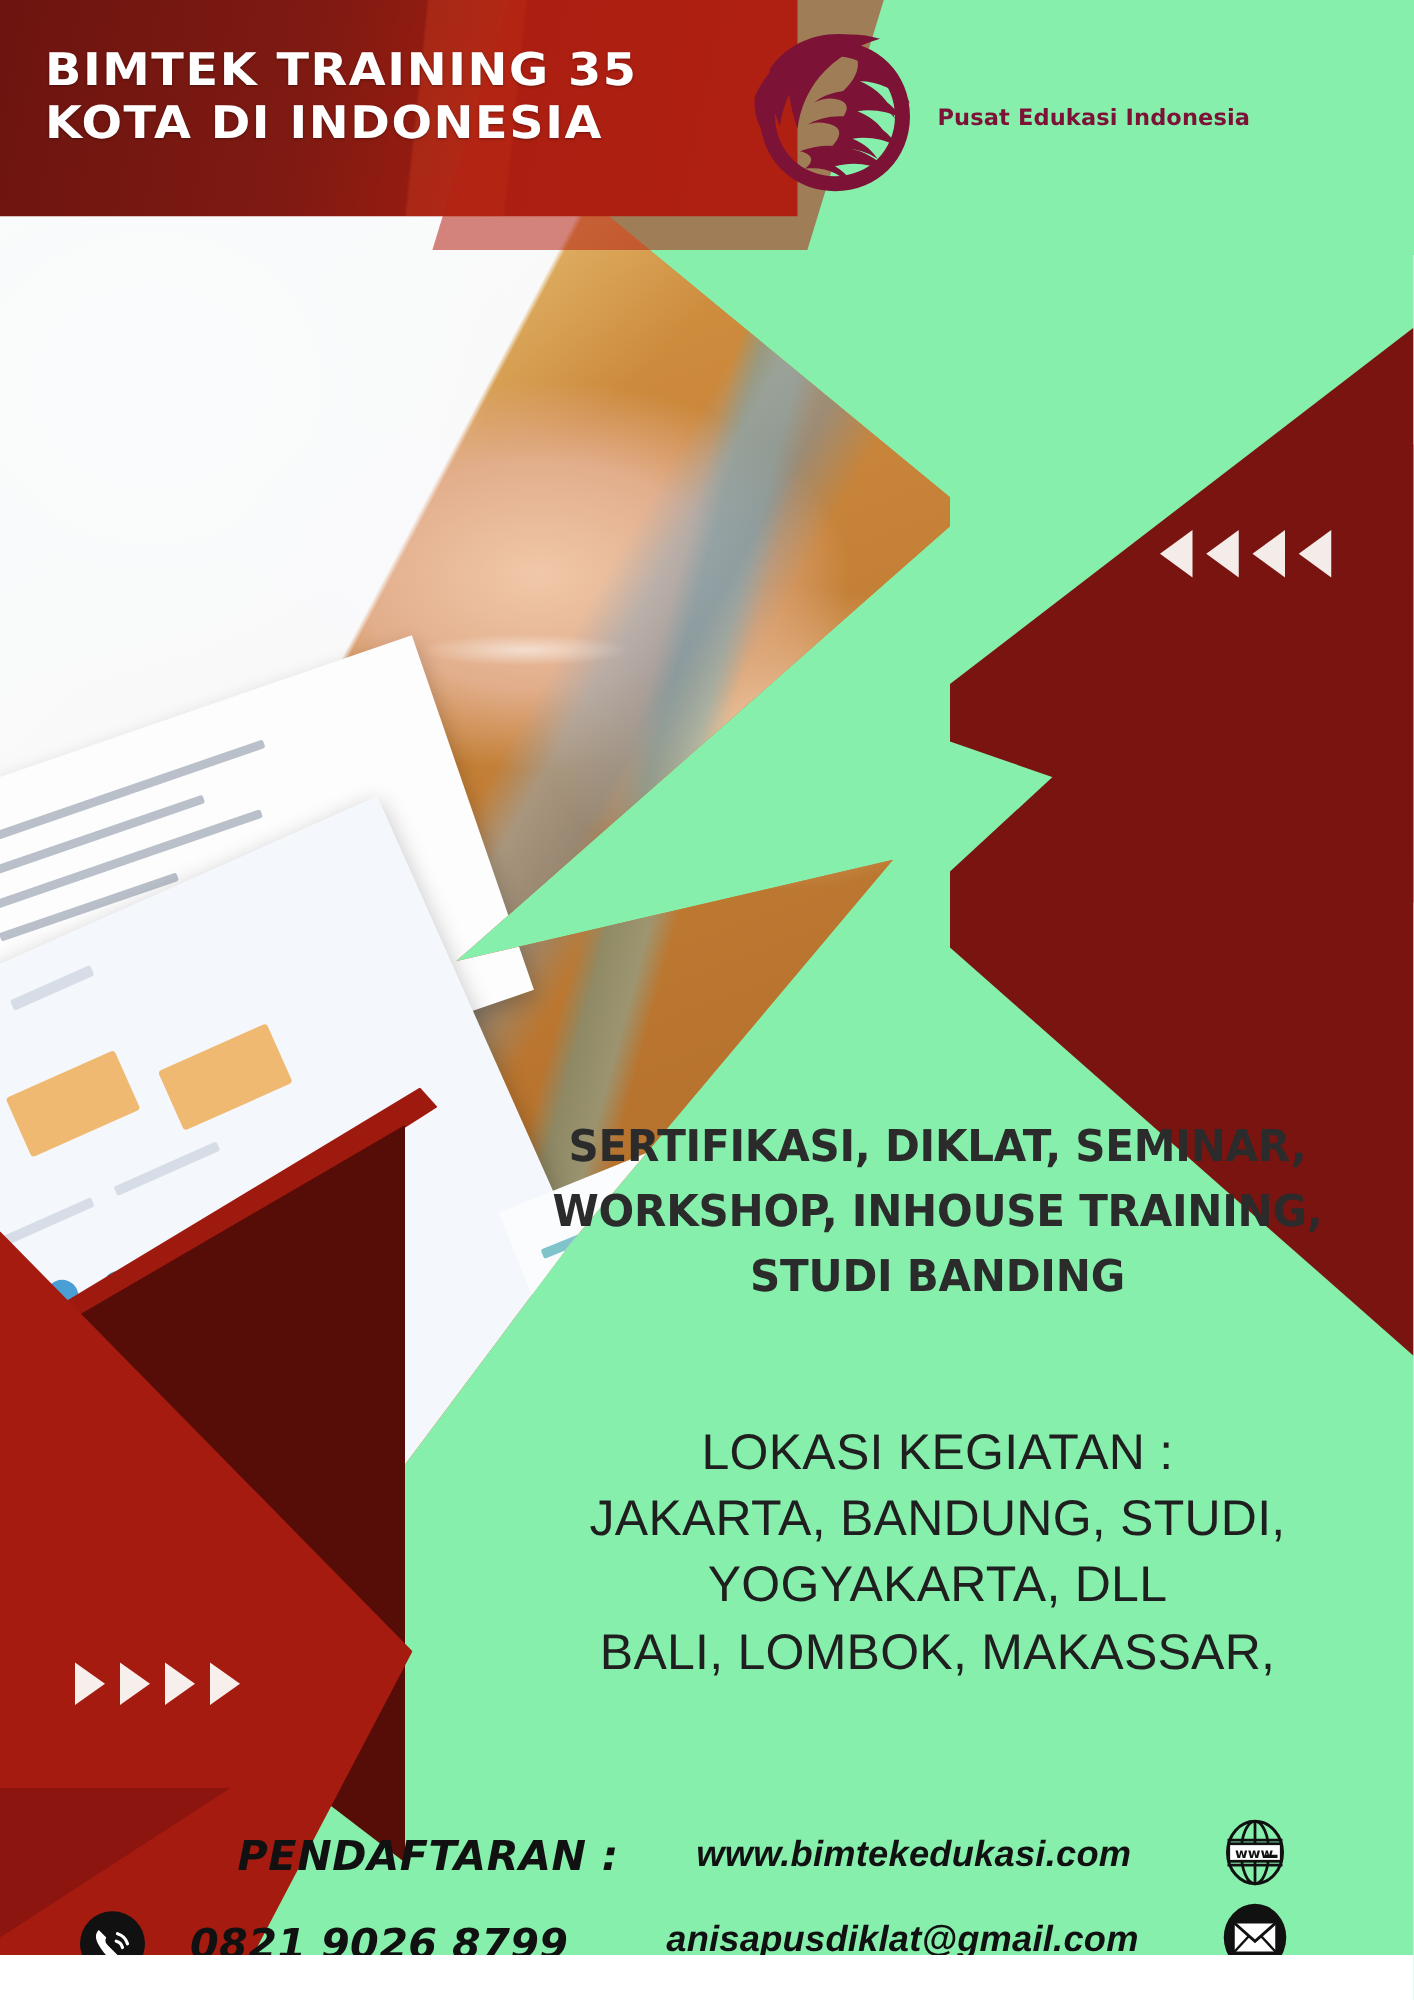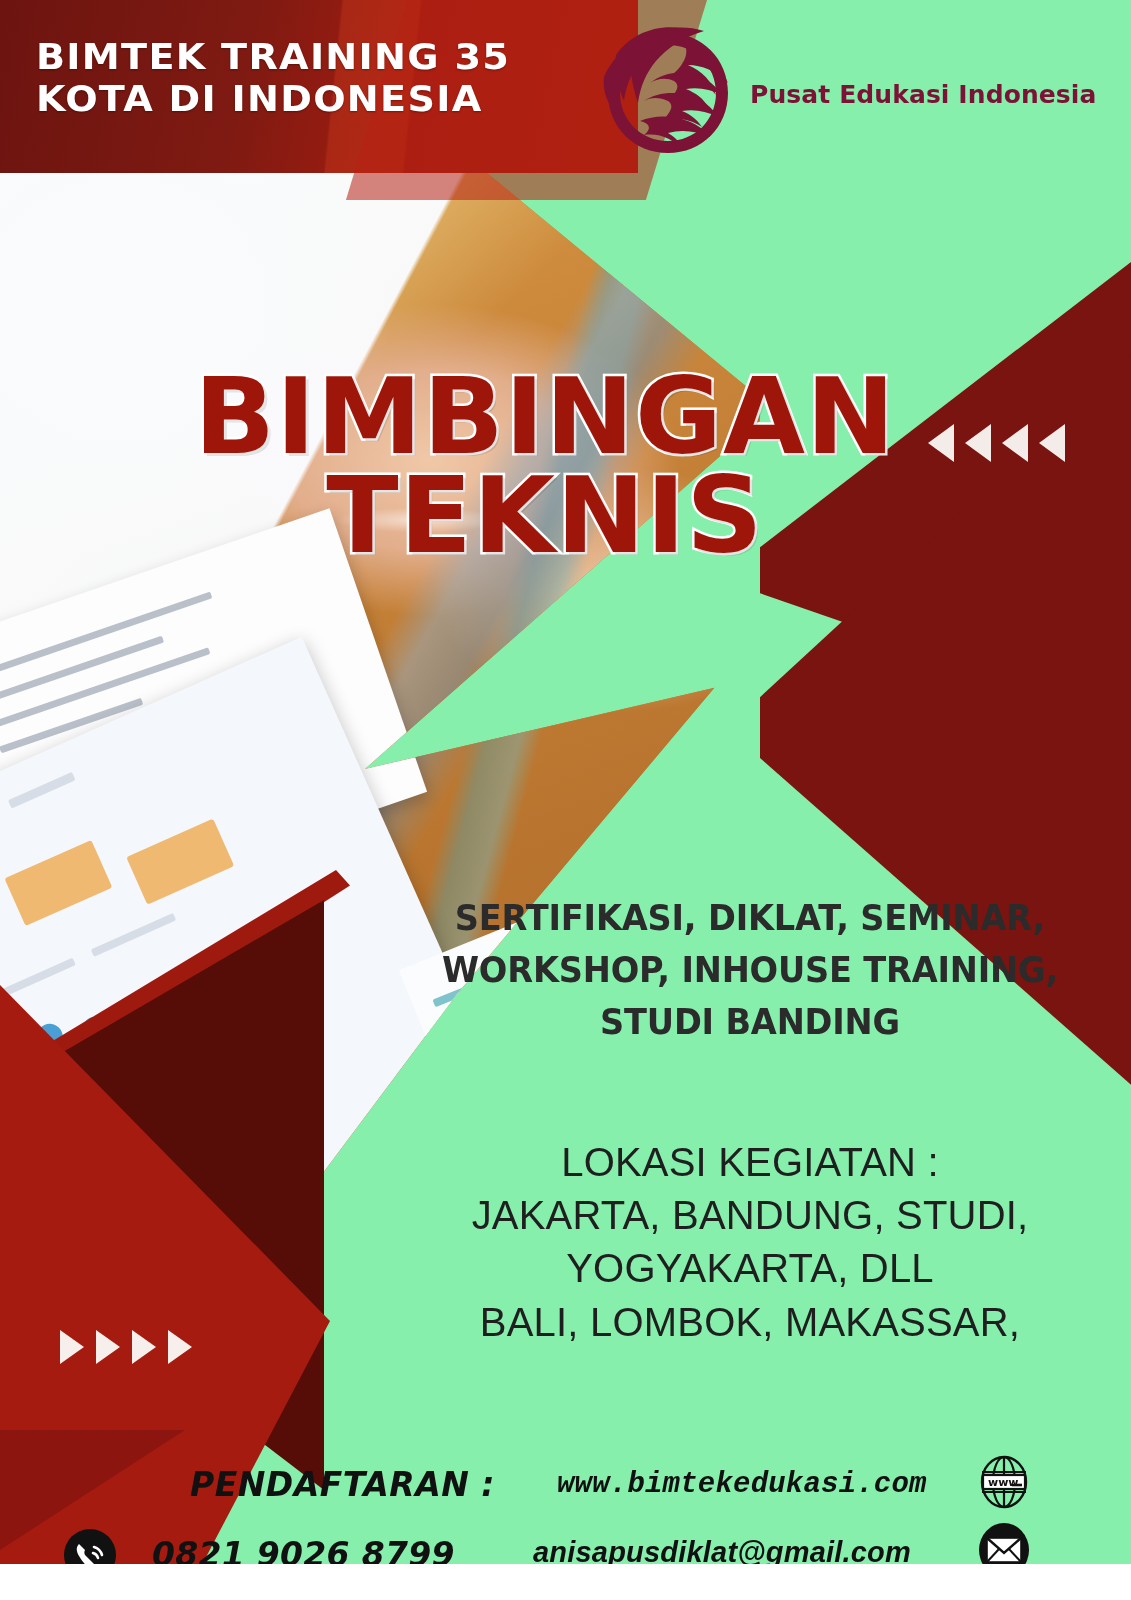--- a/index.html
+++ b/index.html
@@ -133,21 +133,21 @@
     line-height:.9;
     letter-spacing:-1px;
     background:linear-gradient(90deg,#5d0f2a 0%, #7c1336 45%, #8e1a3f 100%);
     -webkit-background-clip:text; background-clip:text;
     color:transparent;
     -webkit-text-fill-color:transparent;
   }
   .logo-tag{
     font-family:"DejaVu Sans", sans-serif;
     font-weight:bold;
-    font-size:25px;
+    font-size:18px;
     color:#7c1336;
     letter-spacing:.1px;
     margin-top:3px;
   }
 
   
   .chevron-right{
     position:absolute;
     left:760px; top:340px;
     width:371px; height:760px;
@@ -288,21 +288,21 @@
     font-family:"DejaVu Sans", sans-serif;
     font-weight:bold;
     font-style:italic;
     font-size:33px;
     letter-spacing:.3px;
     color:#111111;
   }
   .web-txt{
     position:absolute;
     left:557px; top:1468px;
-    font-family:Liberation Mono, monospace;
+    font-family:Liberation Sans, sans-serif;
     font-weight:bold;
     font-style:italic;
     font-size:29px;
     letter-spacing:.2px;
     color:#111111;
   }
   .mail-txt{
     position:absolute;
     left:533px; top:1536px;
     font-family:Liberation Sans, sans-serif;
@@ -400,24 +400,20 @@
   <div class="tri-dark"></div>
   <div class="tri-bright"></div>
   <div class="arrows-right-dec">
     <span class="tri-right"></span>
     <span class="tri-right"></span>
     <span class="tri-right"></span>
     <span class="tri-right"></span>
   </div>
   <div class="corner-red"></div>
 
-  <div class="main-title">
-    <span>BIMBINGAN</span>
-    <span class="ln2">TEKNIS</span>
-  </div>
 
   <div class="services">SERTIFIKASI, DIKLAT, SEMINAR, WORKSHOP, INHOUSE TRAINING, STUDI BANDING</div>
 
   <div class="locations">
     <span class="lk">LOKASI KEGIATAN :</span>
     <span class="lk">JAKARTA, BANDUNG, STUDI,</span>
     <span class="lk">YOGYAKARTA, DLL</span>
     <span class="lk">BALI, LOMBOK, MAKASSAR,</span>
   </div>
 

